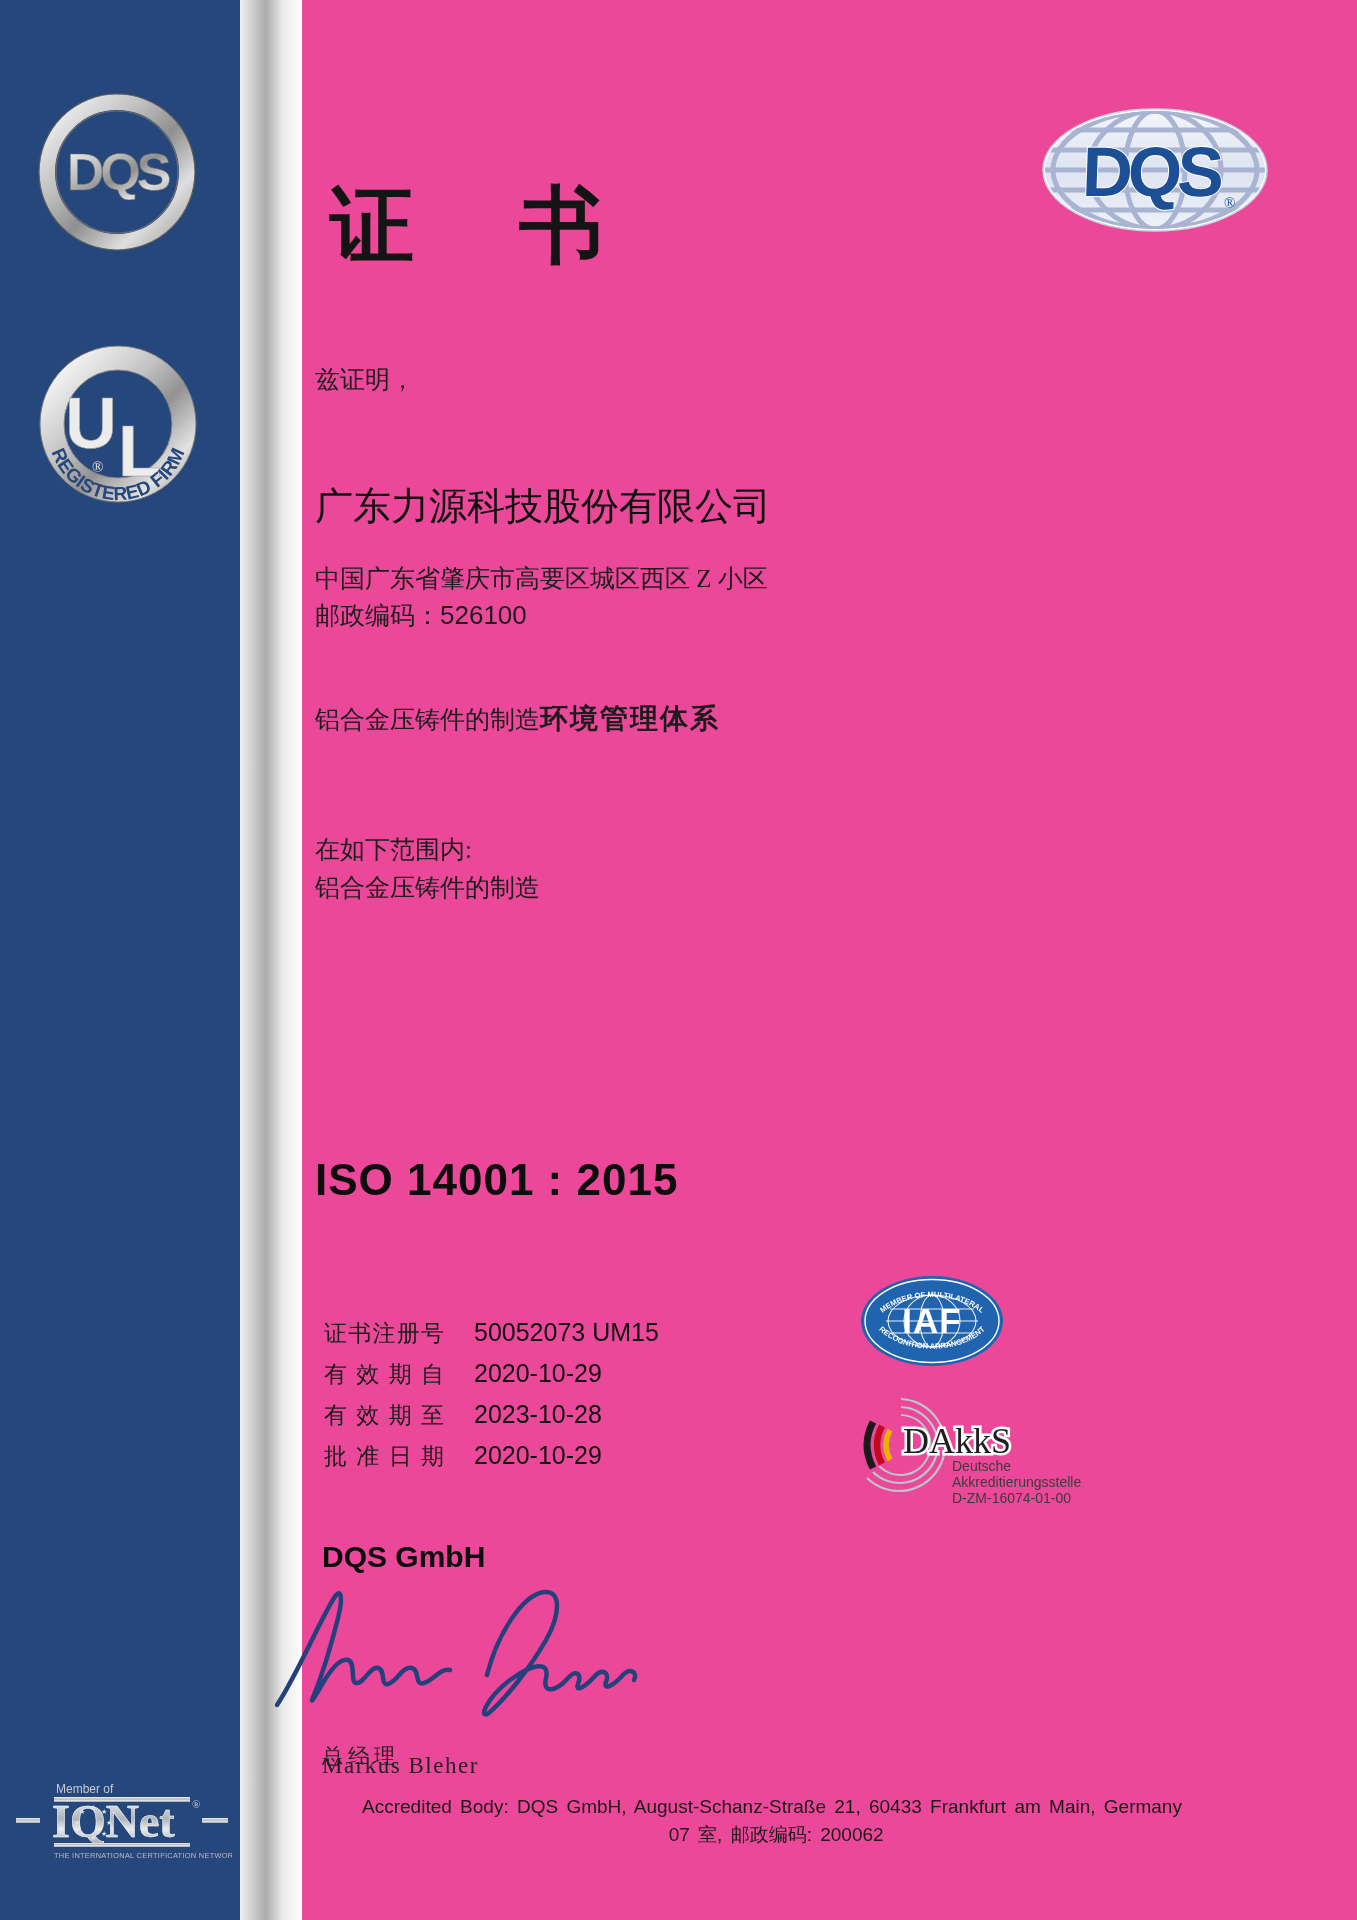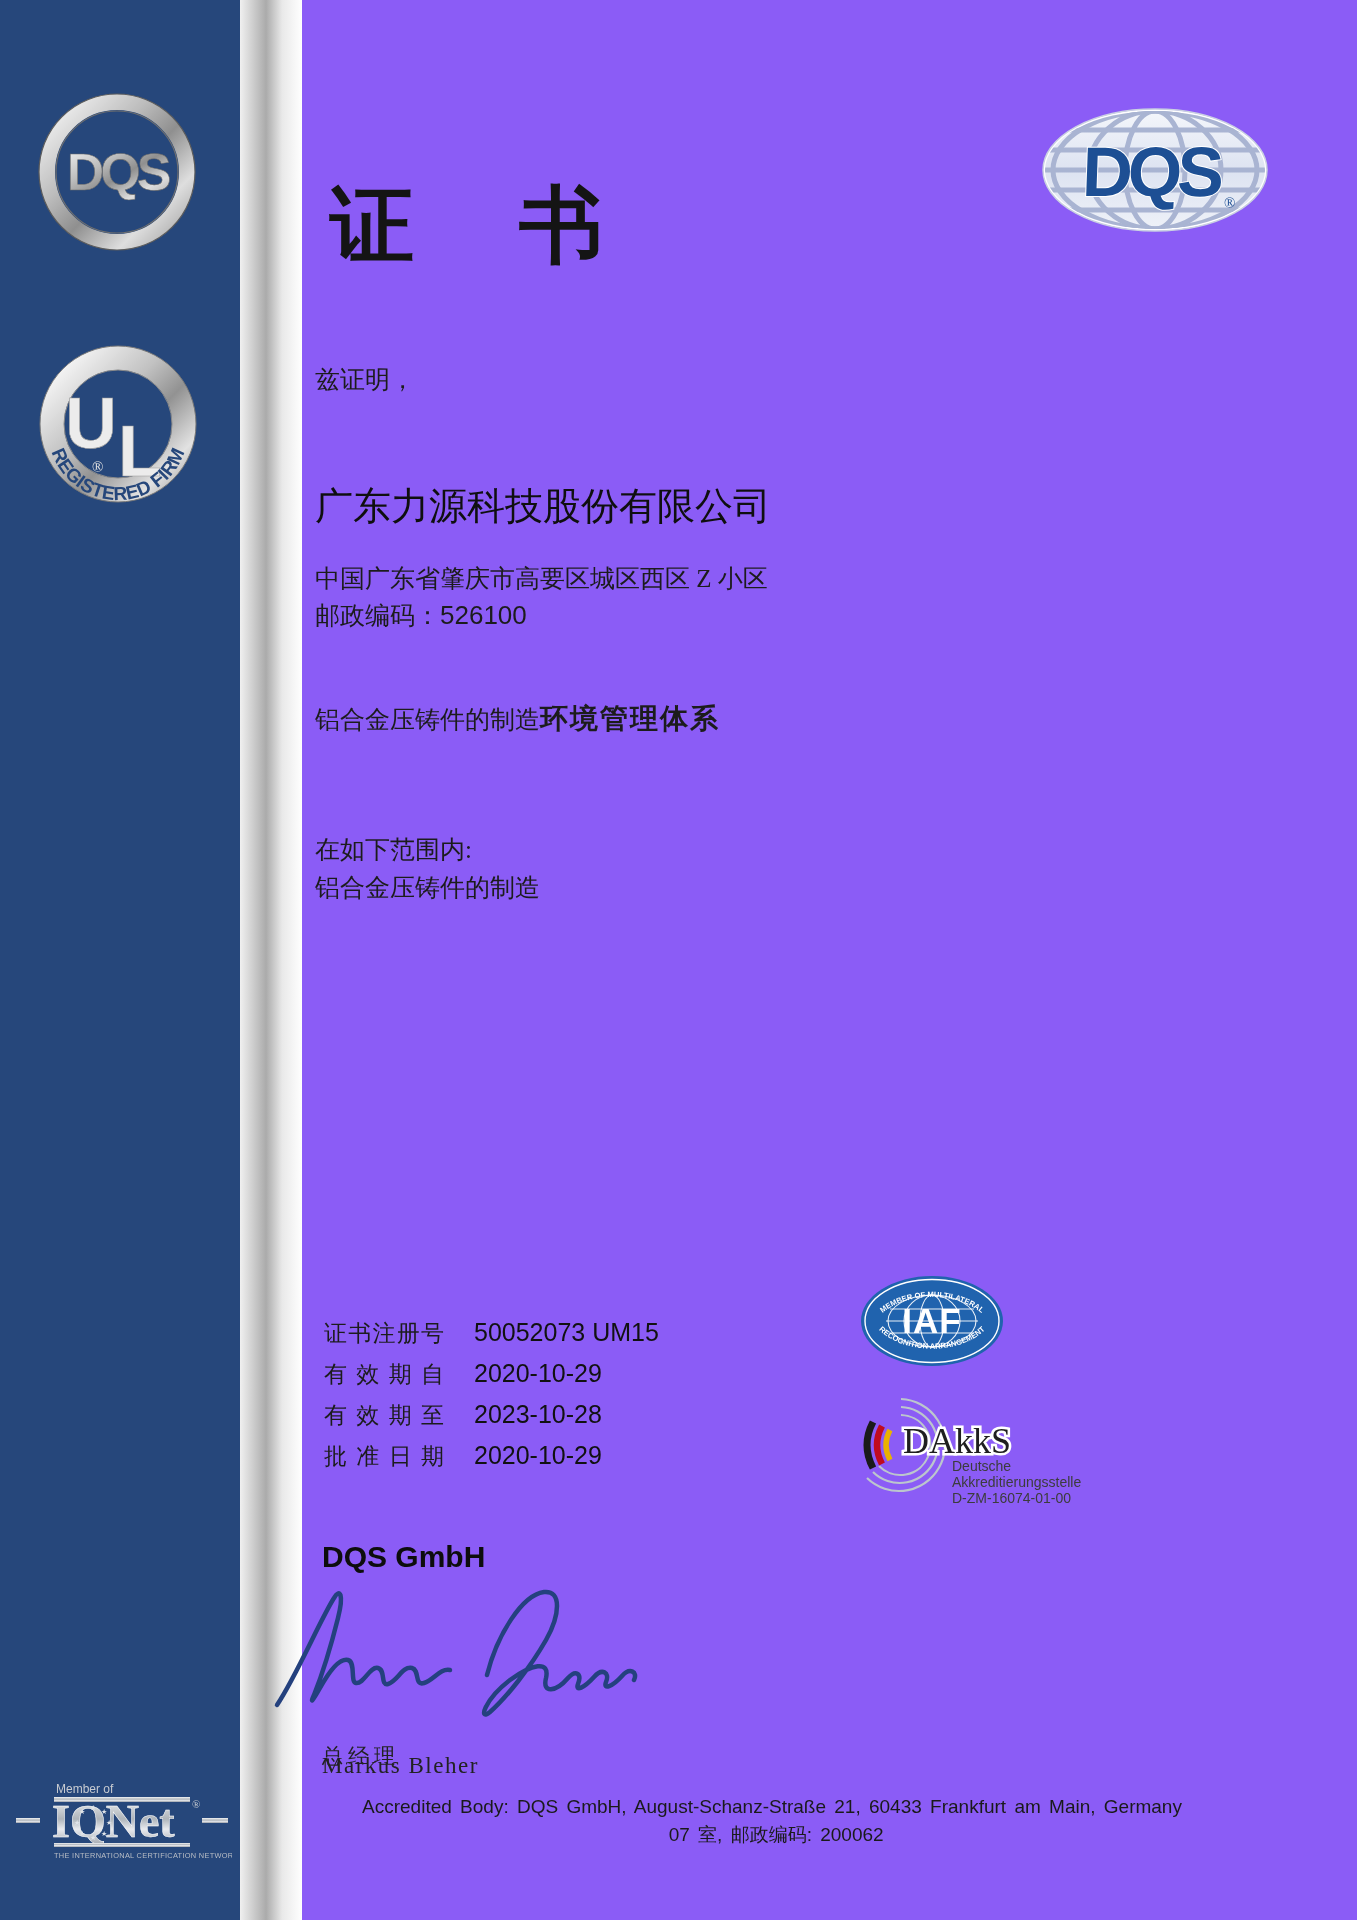--- a/index.html
+++ b/index.html
@@ -1,16 +1,16 @@
 <!DOCTYPE html>
 <html><head>
 <meta charset="utf-8">
 <style>
   html,body{margin:0;padding:0;background:#ffffff;}
-  .page{position:relative;width:1357px;height:1920px;background:#8b5cf6;overflow:hidden;
+  .page{position:relative;width:1357px;height:1920px;background:#ec4899;overflow:hidden;
         font-family:"Liberation Serif","DejaVu Serif",serif;color:#1c1c1c;}
   .abs{position:absolute;line-height:1;}
   
   .sidebar{position:absolute;left:0;top:0;width:240px;height:1920px;background:#26477B;}
   .edge{position:absolute;left:240px;top:0;width:62px;height:1920px;
         background:linear-gradient(90deg,#f0f0f0 0%,#cccccc 22%,#ababab 42%,#e9e9e9 68%,#ffffff 100%);}
   
   .title{left:330px;top:128px;font-size:84px;letter-spacing:1.25em;color:#141414;white-space:nowrap;}
   .intro{left:315px;top:342px;font-size:25px;}
   .company-name{left:315px;top:487px;font-size:38px;color:#0f0f0f;}
@@ -178,20 +178,21 @@
   </div>
 
   <div class="abs statement">
     <span>铝合金压铸件的制造</span><span class="sys">环境管理体系</span>
   </div>
 
   <div class="abs scope-label">在如下范围内:</div>
   <div class="abs scope-text">铝合金压铸件的制造</div>
 
 
+  <div class="abs standard">ISO 14001 : 2015</div>
 
   <div class="abs details">
     <div class="detail-row">
       <span class="detail-label">证书注册号</span>
       <span class="detail-value">50052073 UM15</span>
     </div>
     <div class="detail-row">
       <span class="detail-label">有效期自</span>
       <span class="detail-value">2020-10-29</span>
     </div>

